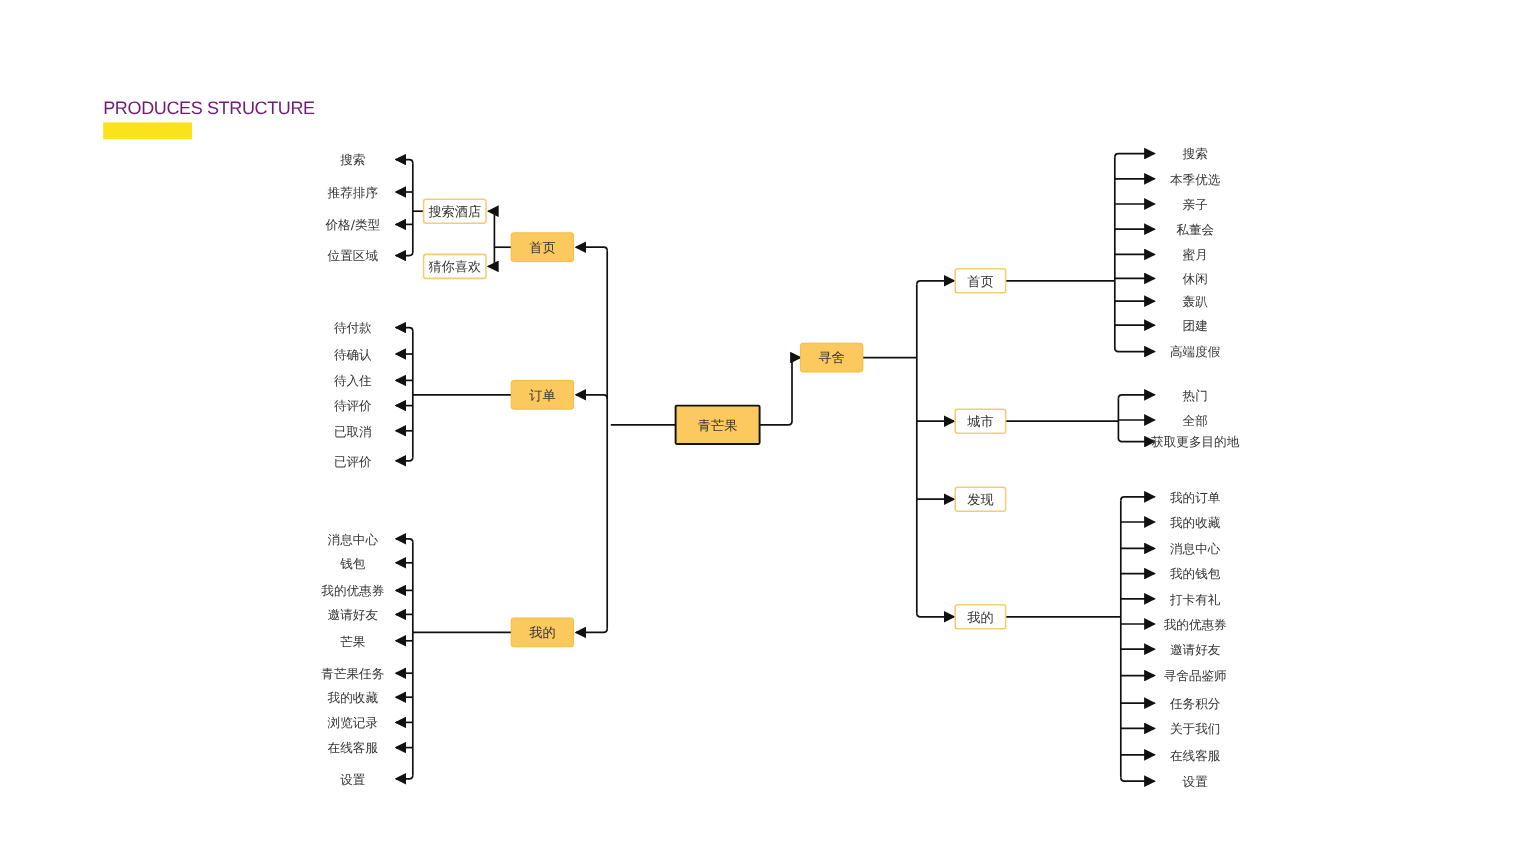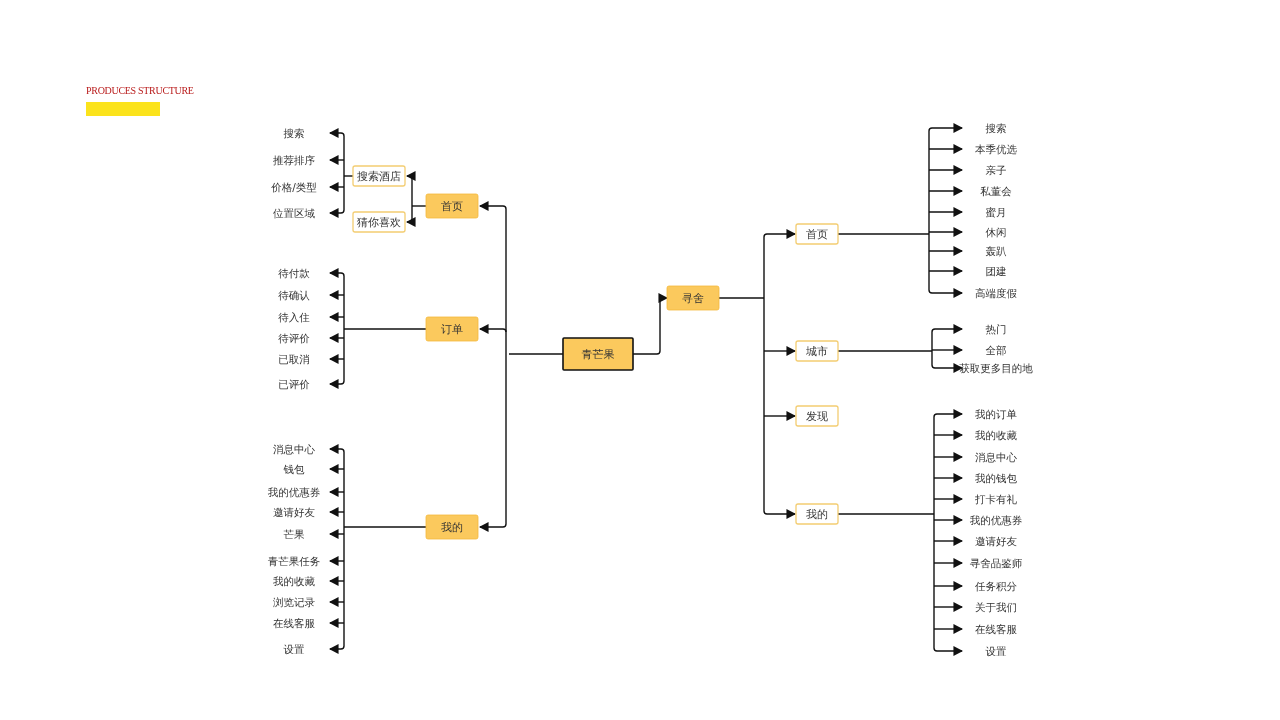--- a/index.html
+++ b/index.html
@@ -1,20 +1,20 @@
 <!DOCTYPE html>
 <html><head>
 <meta charset="utf-8">
 <style>
   html, body { margin:0; padding:0; background:#ffffff; }
   body { width:1280px; height:720px; position:relative; overflow:hidden; font-family:"DejaVu Sans", sans-serif; }
   #title-block { position:absolute; left:86px; top:86px; }
   #title-zh { position:relative; font-family:"DejaVu Serif", serif; font-weight:bold; font-size:29px; color:#111; letter-spacing:0px; line-height:32px; z-index:2; }
   #title-hl { position:absolute; left:0; top:16px; width:74px; height:14px; background:#fbe31c; z-index:1; }
-  #title-en { position:relative; font-family:Liberation Serif, serif; font-size:10px; color:#b91c1c; letter-spacing:-0.3px; line-height:12px; margin-top:-1px; z-index:2; }
+  #title-en { position:relative; font-family:Liberation Sans, sans-serif; font-size:15px; color:#701a75; letter-spacing:-0.3px; line-height:12px; margin-top:-1px; z-index:2; }
   svg#diagram { position:absolute; left:0; top:0; }
   .leaf { font-size:10.5px; fill:#333; }
   .nodetext { font-size:11px; fill:#333; }
 </style>
 </head>
 <body>
 
 <div id="title-block">
   <div id="title-hl"></div>
   <div id="title-en">PRODUCES STRUCTURE</div>

